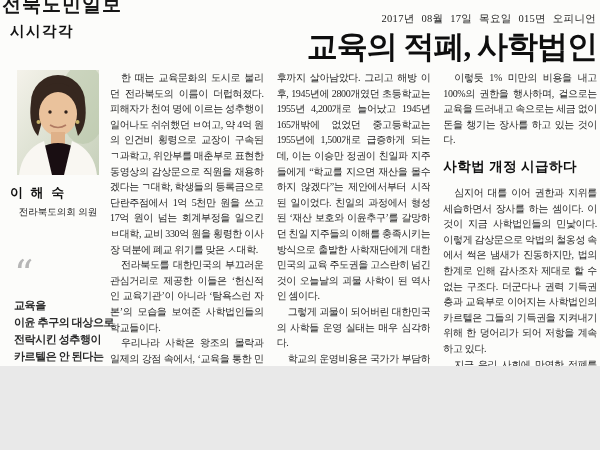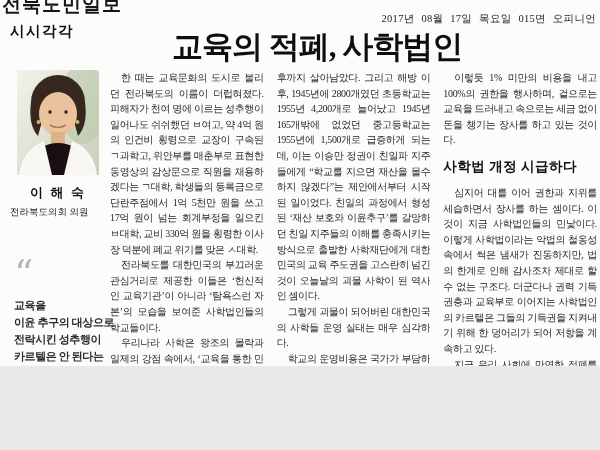--- a/index.html
+++ b/index.html
@@ -19,32 +19,32 @@
     position:absolute;left:10px;top:22px;
     font-family:"Liberation Sans","DejaVu Sans",sans-serif;
     font-weight:700;font-size:14.5px;letter-spacing:1.5px;color:#111;
   }
   .dateline{
     position:absolute;right:4px;top:4px;
     font-size:10.5px;letter-spacing:.3px;word-spacing:4px;color:#222;white-space:nowrap;margin-top:8px;
   }
   .headline{
     position:absolute;left:110px;top:26px;width:487px;box-sizing:border-box;
-    padding-left:62px;text-align:left;
+    padding-left:62px;text-align:right;
     font-size:31px;font-weight:800;letter-spacing:-1px;color:#0e0e0e;white-space:nowrap;
   }
   
   .sidebar{position:absolute;left:10px;top:70px;width:96px;}
   .photo{display:block;margin:0 auto;width:82px;height:105px;}
   .author-name{
-    text-align:center;font-family:"Liberation Sans","DejaVu Sans",sans-serif;
+    text-align:left;font-family:"Liberation Sans","DejaVu Sans",sans-serif;
     font-weight:700;font-size:13px;letter-spacing:2px;margin-top:9px;color:#111;white-space:nowrap;
   }
   .author-role{
-    font-family:Liberation Serif, serif;
+    text-align:center;font-family:Liberation Serif, serif;
     font-size:9.5px;margin-top:4px;color:#222;white-space:nowrap;
   }
   .pullquote{margin-top:36px;padding-left:4px;}
   .q-mark{
     display:block;font-size:38px;line-height:1;height:26px;color:#b6b6b6;
     font-family:"DejaVu Serif",serif;
   }
   .q-mark.close{margin-top:8px;height:30px;}
   .q-lines{margin-top:16px;margin-bottom:2px;}
   .q-lines span{
@@ -128,19 +128,19 @@
     </div>
     <div class="col">
       <p>후까지 살아남았다. 그리고 해방 이후, 1945년에 2800개였던 초등학교는 1955년 4,200개로 늘어났고 1945년 165개밖에 없었던 중고등학교는 1955년에 1,500개로 급증하게 되는데, 이는 이승만 정권이 친일파 지주들에게 “학교를 지으면 재산을 몰수하지 않겠다”는 제안에서부터 시작된 일이었다. 친일의 과정에서 형성된 ‘재산 보호와 이윤추구’를 갈망하던 친일 지주들의 이해를 충족시키는 방식으로 출발한 사학재단에게 대한민국의 교육 주도권을 고스란히 넘긴 것이 오늘날의 괴물 사학이 된 역사인 셈이다.</p>
       <p class="ind">그렇게 괴물이 되어버린 대한민국의 사학들 운영 실태는 매우 심각하다.</p>
       <p class="ind">학교의 운영비용은 국가가 부담하고, 운영은 자기들이 한다. 사립학교가 사학법인의 학교운영비로 운영될 것이라고 믿고 싶겠지만, 지금 대한민국의 사립학교 중에서 학교운영비 부담률 1%를 넘는 사학법인은 거의 없다. 심지어 당연히 내야 하는 ‘법정부담금’조차 내지 않는다. 대한민국 사학들의 법정부담금 납부 평균이 20% 수준이며, 전라북도는 2011년부터 4년 동안의 누적 부담금은 약 600억 원에 이르고 있다. 그 비용은 고스란히 국민들의 세금으로 쓰이는 것이다.</p>
 
     </div>
     <div class="col">
       <p class="ind">이렇듯 1% 미만의 비용을 내고 100%의 권한을 행사하며, 겉으로는 교육을 드러내고 속으로는 세금 없이 돈을 챙기는 장사를 하고 있는 것이다.</p>
       <div class="subhead">사학법 개정 시급하다</div>
-      <p class="ind">심지어 대를 이어 권한과 지위를 세습하면서 장사를 하는 셈이다. 이것이 지금 사학법인들의 민낯이다. 이렇게 사학법이라는 악법의 철옹성 속에서 썩은 냄새가 진동하지만, 법의 한계로 인해 감사조차 제대로 할 수 없는 구조다. 더군다나 권력 기득권층과 교육부로 이어지는 사학법인의 카르텔은 그들의 기득권을 지켜내기 위해 한 덩어리가 되어 저항을 계속하고 있다.</p>
+      <p class="ind">심지어 대를 이어 권한과 지위를 세습하면서 장사를 하는 셈이다. 이것이 지금 사학법인들의 민낯이다. 이렇게 감상문으로 악법의 철옹성 속에서 썩은 냄새가 진동하지만, 법의 한계로 인해 감사조차 제대로 할 수 없는 구조다. 더군다나 권력 기득권층과 교육부로 이어지는 사학법인의 카르텔은 그들의 기득권을 지켜내기 위해 한 덩어리가 되어 저항을 계속하고 있다.</p>
       <p class="ind">지금 우리 사회에 만연한 적폐를 청산하기 위한 새 정부의 노력 속에서 얼마 전 문재인 정부의 교육부가 ‘사학법 개정’을 위한 노력을 시작하겠다고 밝혔다.</p>
 
     </div>
   </div>
 
 </div>
 
 </body></html>

